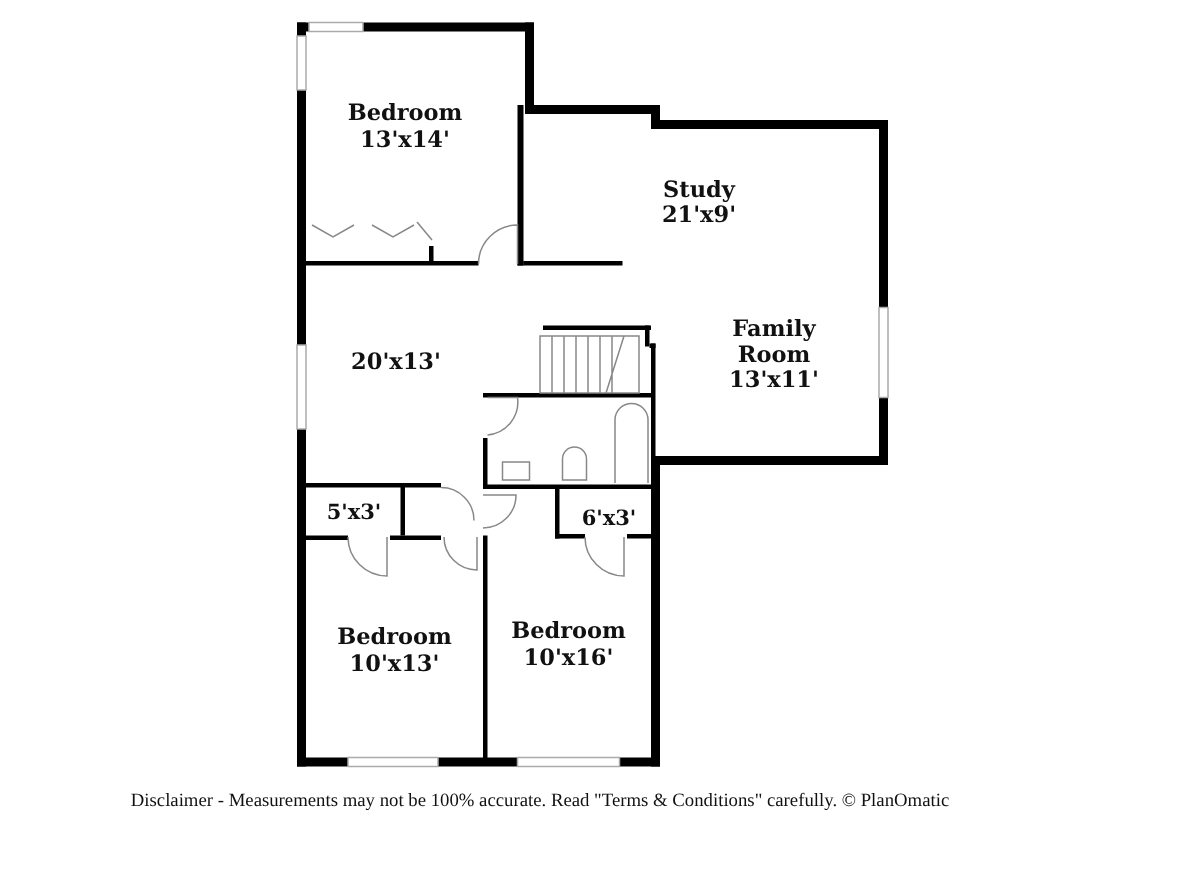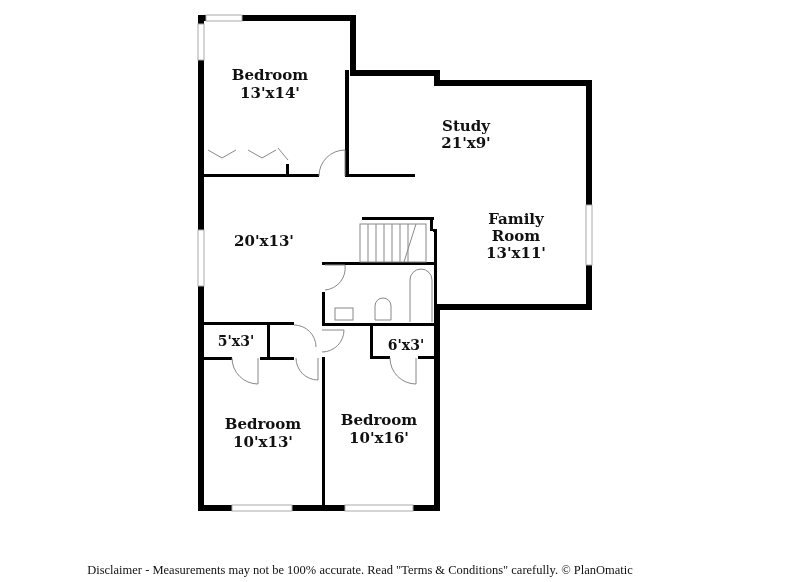--- a/index.html
+++ b/index.html
@@ -1,19 +1,19 @@
 <!DOCTYPE html>
 <html><head>
   <meta charset="utf-8">
   <style>
     html, body { margin: 0; padding: 0; background: #ffffff; }
     body { width: 800px; height: 582px; position: relative; overflow: hidden; }
     #plan { position: absolute; left: 0; top: 0; }
     .room-label { font-family: "DejaVu Serif", serif; font-weight: bold; fill: #111; text-anchor: middle; }
-    .disclaimer { position: absolute; left: 0; width: 720px; top: 563px; text-align: center;
+    .disclaimer { position: absolute; left: 0; width: 720px; top: 526px; text-align: center;
       font-family: "Liberation Serif", serif; font-size: 12.5px; color: #111; }
   </style>
 </head>
 <body>
 
 <svg id="plan" width="800" height="582" viewBox="0 0 800 582">
   <g fill="#000">
 
     <rect x="198" y="15" width="158" height="6"></rect>
     <rect x="198" y="15" width="6" height="496"></rect>

